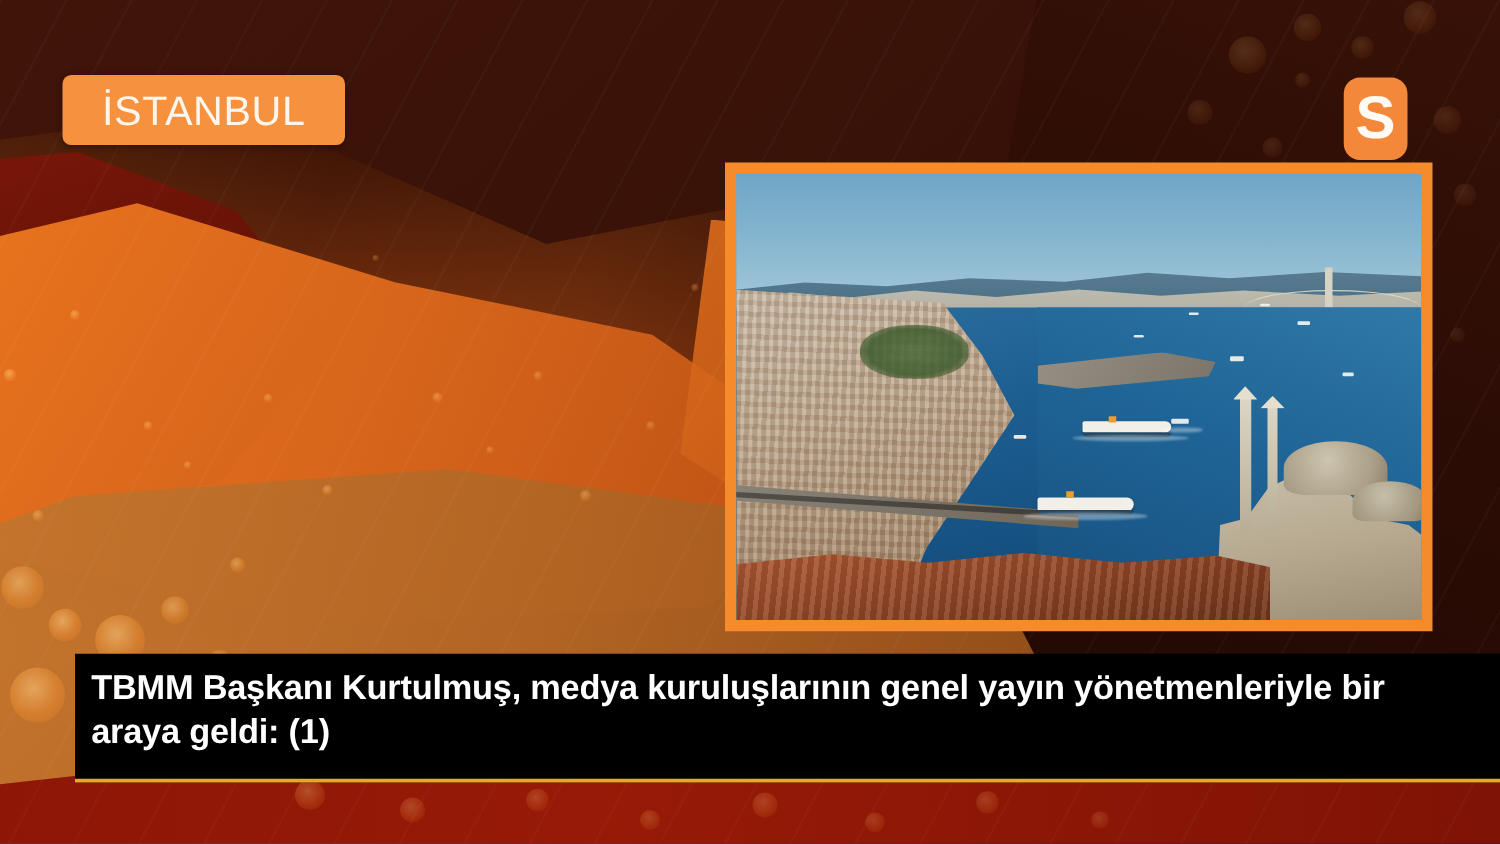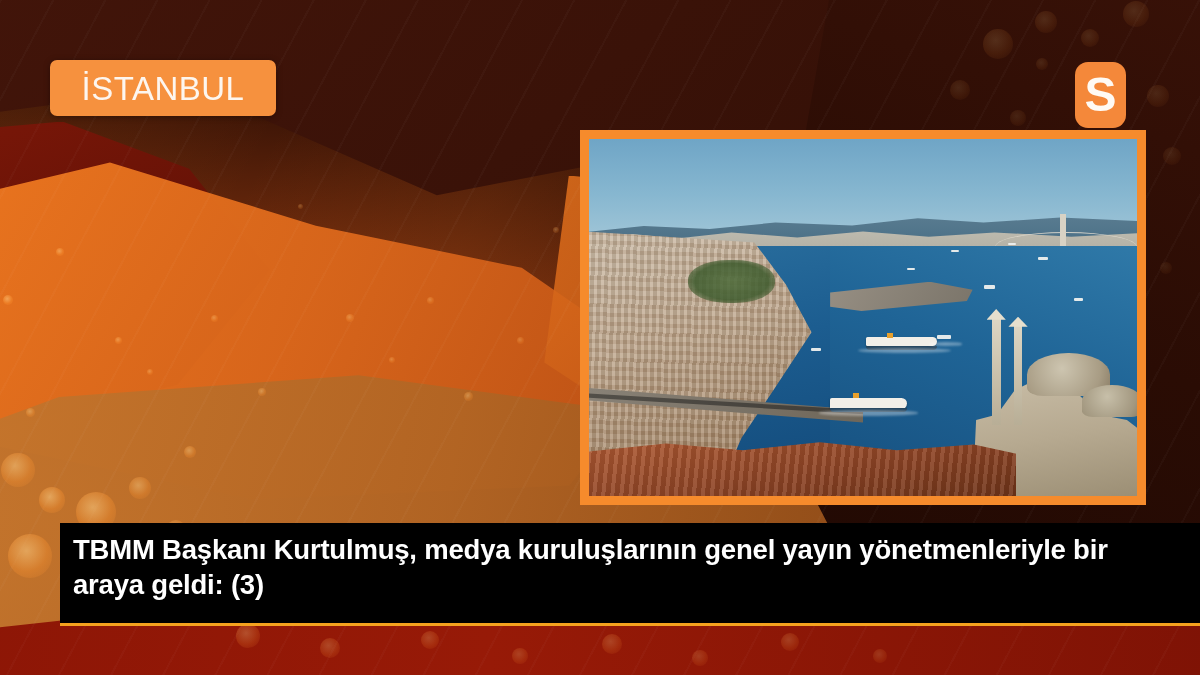--- a/index.html
+++ b/index.html
@@ -376,16 +376,16 @@
           <div class="boat" style="left: 76.5%; top: 29%; width: 1.4%; height: 0.7%;"></div>
           <div class="boat" style="left: 40.5%; top: 58.5%; width: 1.8%; height: 0.9%;"></div>
           <div class="wake" style="left: 49%; top: 58.5%; width: 17%; height: 1.4%;"></div>
           <div class="wake" style="left: 42%; top: 76%; width: 18%; height: 1.6%;"></div>
           <div class="wake" style="left: 62%; top: 57%; width: 6%; height: 0.9%;"></div>
         </div>
     </div>
   </div>
 
   <div class="caption-bar">
-    <div class="caption-text">TBMM Başkanı Kurtulmuş, medya kuruluşlarının genel yayın yönetmenleriyle bir araya geldi: (3)</div>
+    <div class="caption-text">TBMM Başkanı Kurtulmuş, medya kuruluşlarının genel yayın yönetmenleriyle bir araya geldi: (1)</div>
   </div>
 
 </div>
 
 </body></html>

